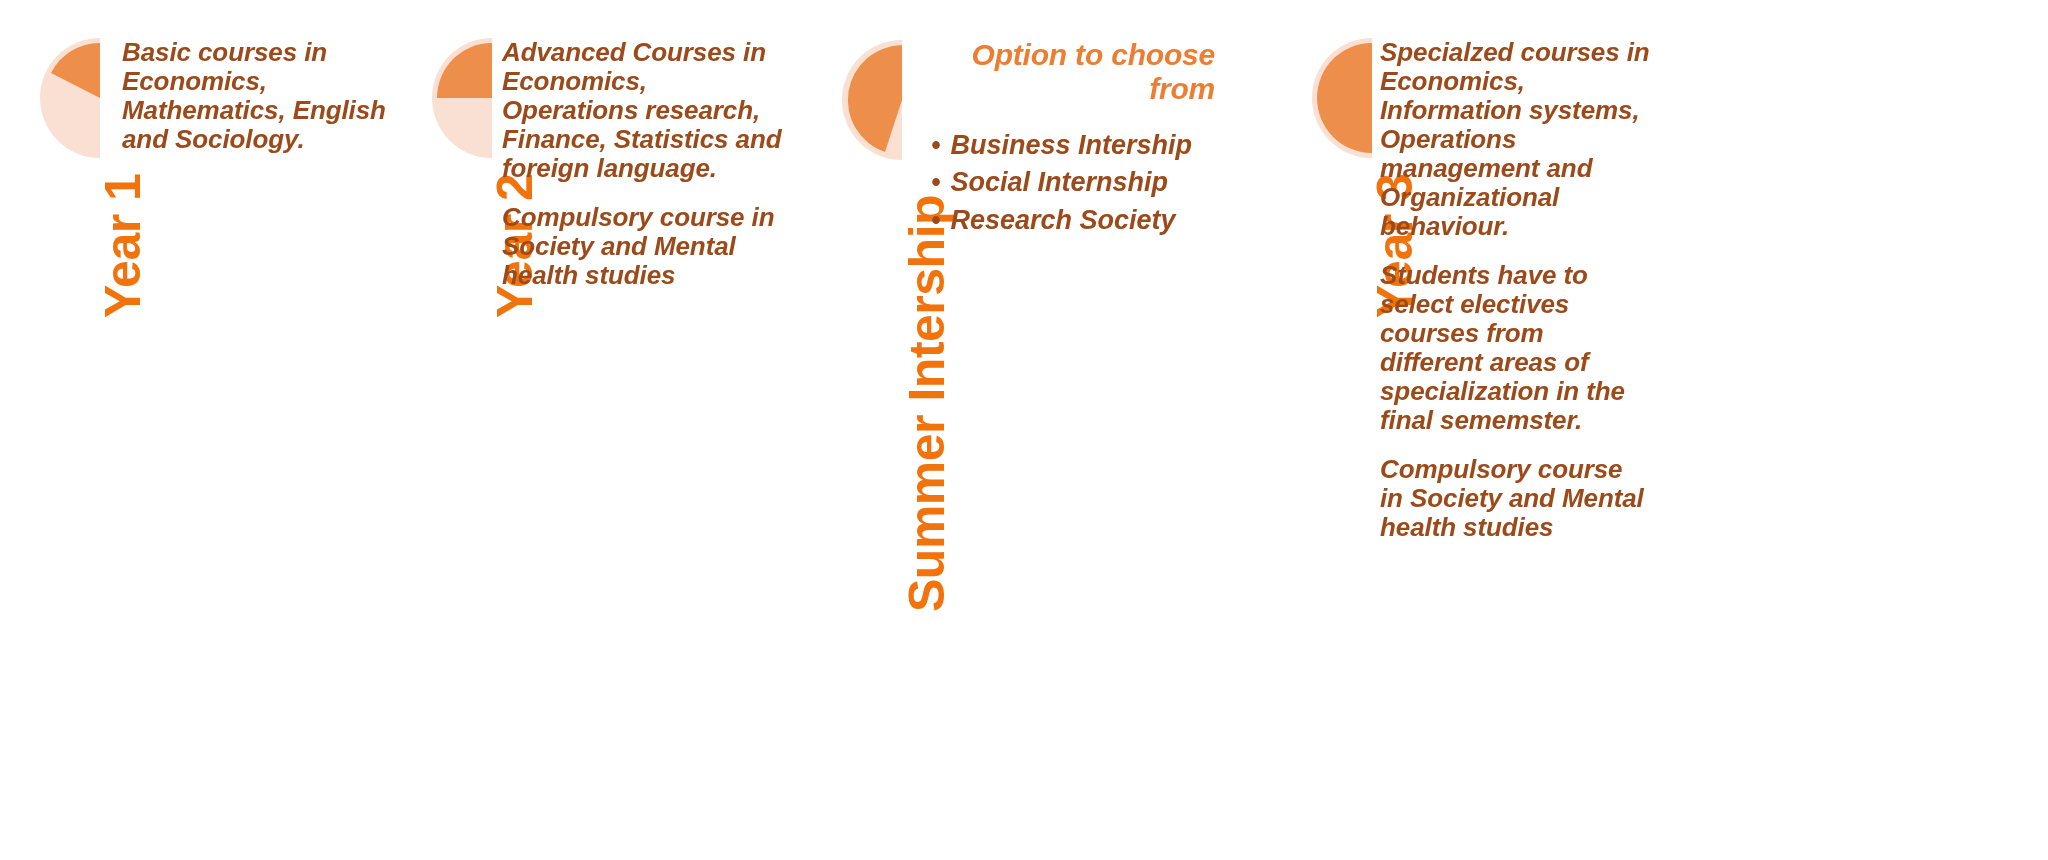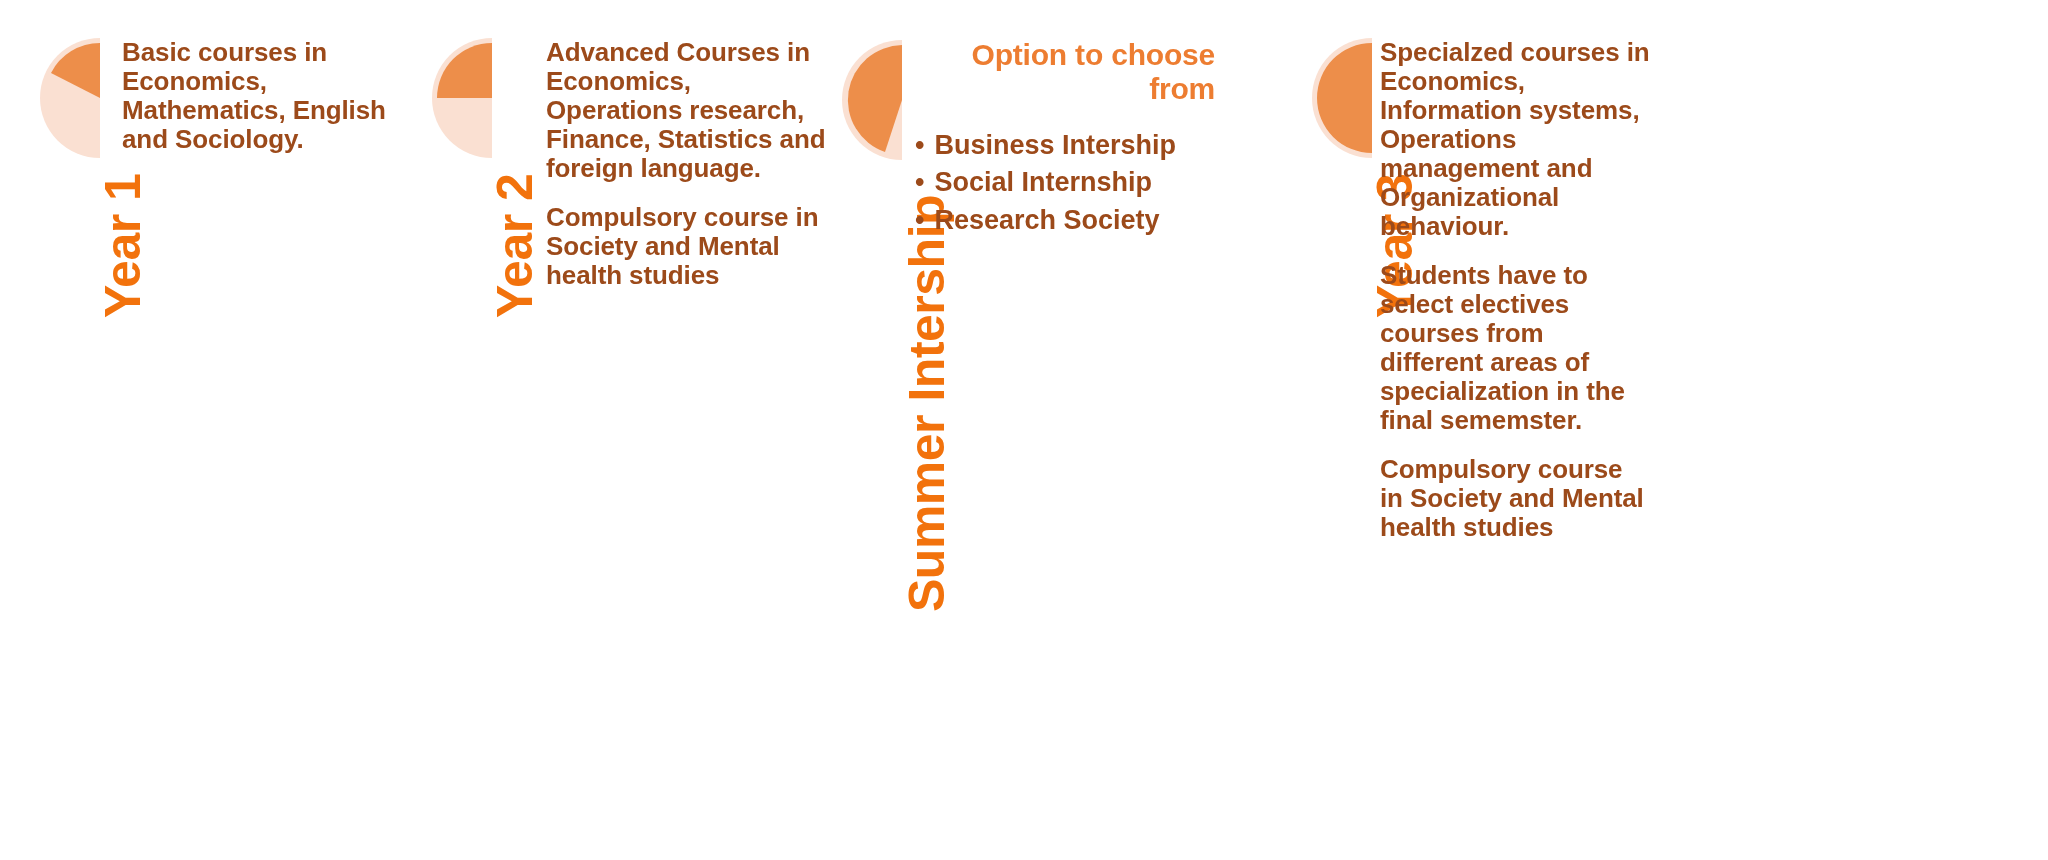--- a/index.html
+++ b/index.html
@@ -30,21 +30,21 @@
   }
 
   
   .col-0 { left: 18px;   width: 400px; }
   .col-1 { left: 410px;  width: 410px; }
   .col-2 { left: 820px;  width: 470px; }
   .col-3 { left: 1290px; width: 430px; }
 
   
   .col-0 .body { width: 268px; }
-  .col-1 .body { width: 285px; margin-left: 44px; }
+  .col-1 .body { width: 285px; }
   .col-2 .body { width: 300px; }
   .col-3 .body { width: 270px; }
 
   
   .icon-wrap {
     position: absolute;
     left: 8px;
     top: 36px;
     width: 80px;
     height: 124px;
@@ -75,20 +75,21 @@
   }
   .col-0 .vlabel { left: 80px; top: 318px; }
   .col-1 .vlabel { left: 80px; top: 318px; }
   .col-2 .vlabel { left: 82px; top: 612px; font-size: 50px; }
   .col-3 .vlabel { left: 80px; top: 318px; }
 
   
   .body {
     position: absolute;
     top: 40px;
+    font-style: italic;
   }
   .col-0 .body { left: 104px; top: 38px; }
   .col-1 .body { left: 92px;  top: 38px; }
   .col-2 .body { left: 95px;  top: 38px; }
   .col-3 .body { left: 90px;  top: 38px; }
 
   .para {
     color: #9C4A1A;
     font-weight: bold;
     font-size: 26px;
@@ -103,21 +104,21 @@
     font-weight: bold;
     font-size: 30px;
     line-height: 1.12;
     margin: 0 0 22px 0;
     letter-spacing: -0.2px;
     text-align: right;
   }
 
   .bullets {
     list-style: none;
-    margin: 0;
+    margin: 16px;
     padding: 0;
   }
   .bullets li {
     color: #9C4A1A;
     font-weight: bold;
     font-size: 27px;
     line-height: 1.38;
     white-space: nowrap;
   }
   .bullets li .dot {

